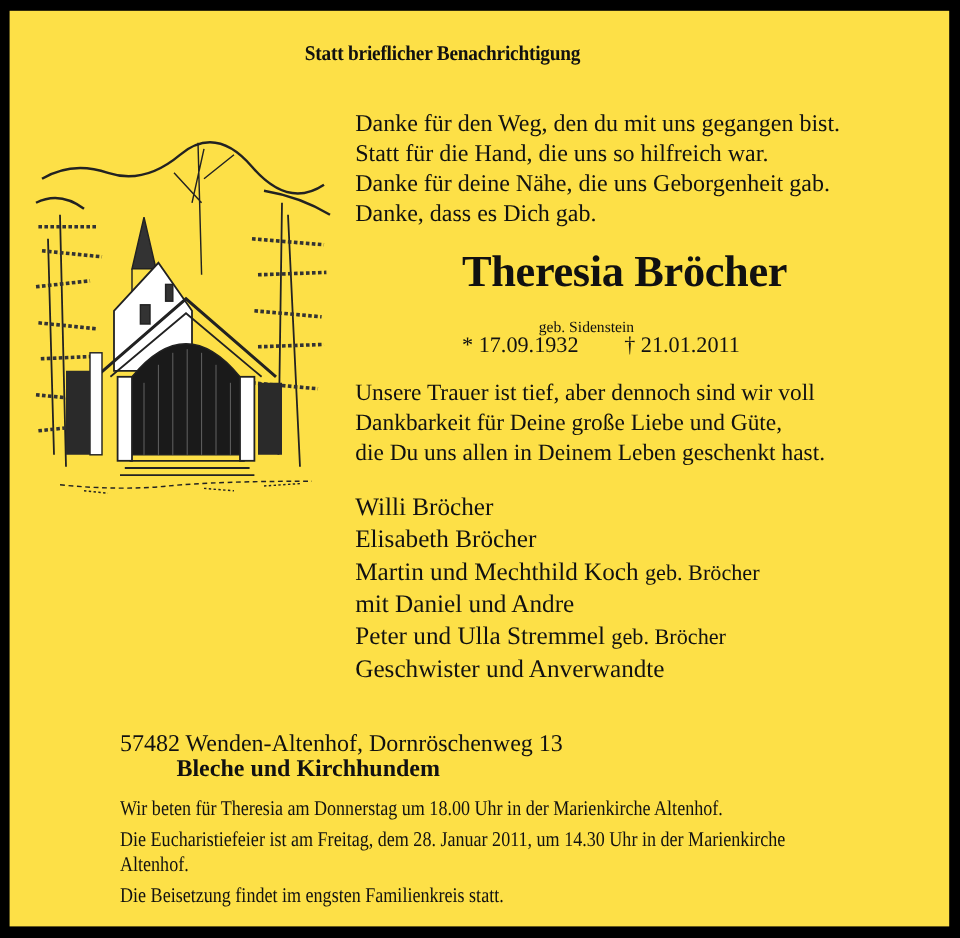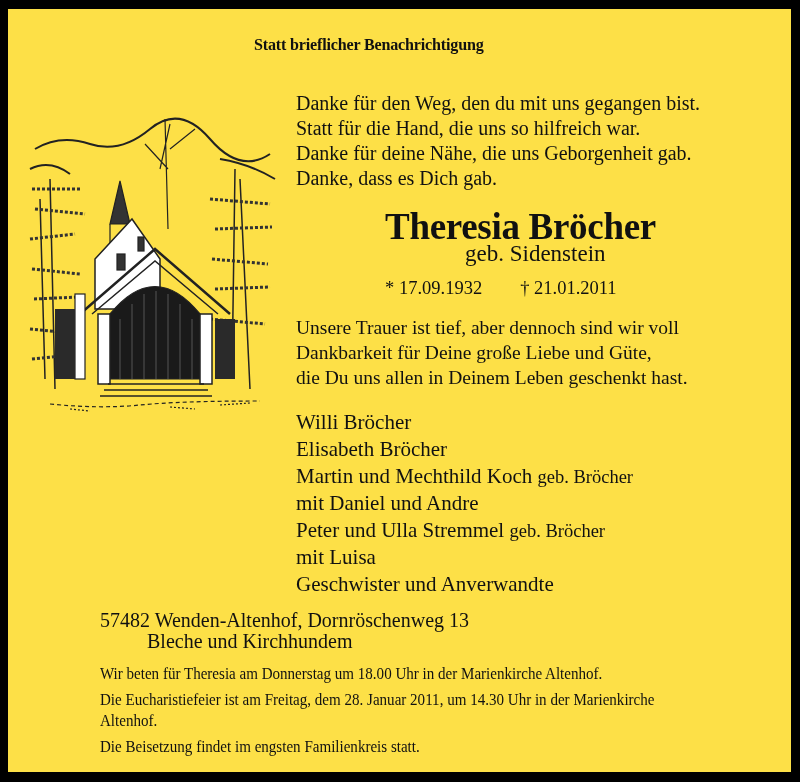--- a/index.html
+++ b/index.html
@@ -12,30 +12,30 @@
     .abs { position: absolute; white-space: nowrap; }
     .heading {
       left: 246px; top: 25px; font-size: 17.5px; font-weight: bold;
       letter-spacing: -0.2px; transform: scaleX(0.92); transform-origin: left top;
     }
     .poem { left: 288px; top: 82px; font-size: 20px; line-height: 25px; }
     .poem div { height: 25px; }
     .name {
       left: 377px; top: 196px; font-size: 37px; font-weight: bold; letter-spacing: -0.3px;
     }
-    .maiden { left: 441px; top: 232px; font-size: 23px; margin-left: 16px; }
+    .maiden { left: 441px; top: 256px; font-size: 13px; }
     .dates { left: 377px; top: 269px; font-size: 18.5px; }
     .dates .death { margin-left: 38px; }
     .trauer { left: 288px; top: 306px; font-size: 19.5px; line-height: 25px; }
     .trauer div { height: 25px; }
     .family { left: 288px; top: 400px; font-size: 21px; line-height: 27px; }
     .family div { height: 27px; }
     .family .geb { font-size: 18.5px; }
     .address { left: 92px; top: 601px; font-size: 20px; line-height: 21px; }
-    .address .line2 { padding-left: 47px; }
+    .address .line2 { padding-left: 47px; font-weight: bold; }
     .notices {
       left: 92px; top: 654px; font-size: 17.5px; line-height: 21px;
       transform: scaleX(0.86); transform-origin: left top;
     }
     .notices p { margin: 0 0 5px 0; }
     .chapel { position: absolute; left: 12px; top: 100px; width: 262px; height: 310px; }
   </style>
 </head>
 <body>
 
@@ -103,21 +103,20 @@
     <div>Dankbarkeit für Deine große Liebe und Güte,</div>
     <div>die Du uns allen in Deinem Leben geschenkt hast.</div>
   </div>
 
   <div class="abs family">
     <div><span>Willi Bröcher</span></div>
     <div><span>Elisabeth Bröcher</span></div>
     <div><span>Martin und Mechthild Koch</span> <span class="geb">geb. Bröcher</span></div>
     <div><span>mit Daniel und Andre</span></div>
     <div><span>Peter und Ulla Stremmel</span> <span class="geb">geb. Bröcher</span></div>
-    <div><span>mit Luisa</span></div>
     <div><span>Geschwister und Anverwandte</span></div>
   </div>
 
   <div class="abs address">
     <div>57482 Wenden-Altenhof, Dornröschenweg 13</div>
     <div class="line2">Bleche und Kirchhundem</div>
   </div>
 
   <div class="abs notices">
     <p>Wir beten für Theresia am Donnerstag um 18.00 Uhr in der Marienkirche Altenhof.</p>

